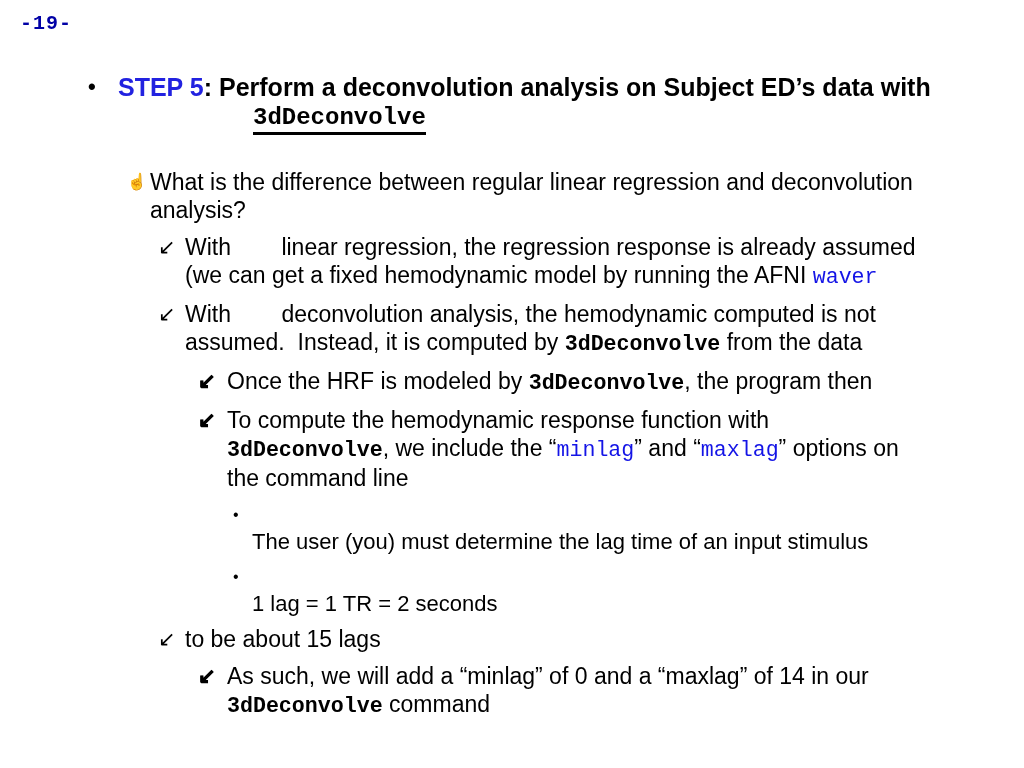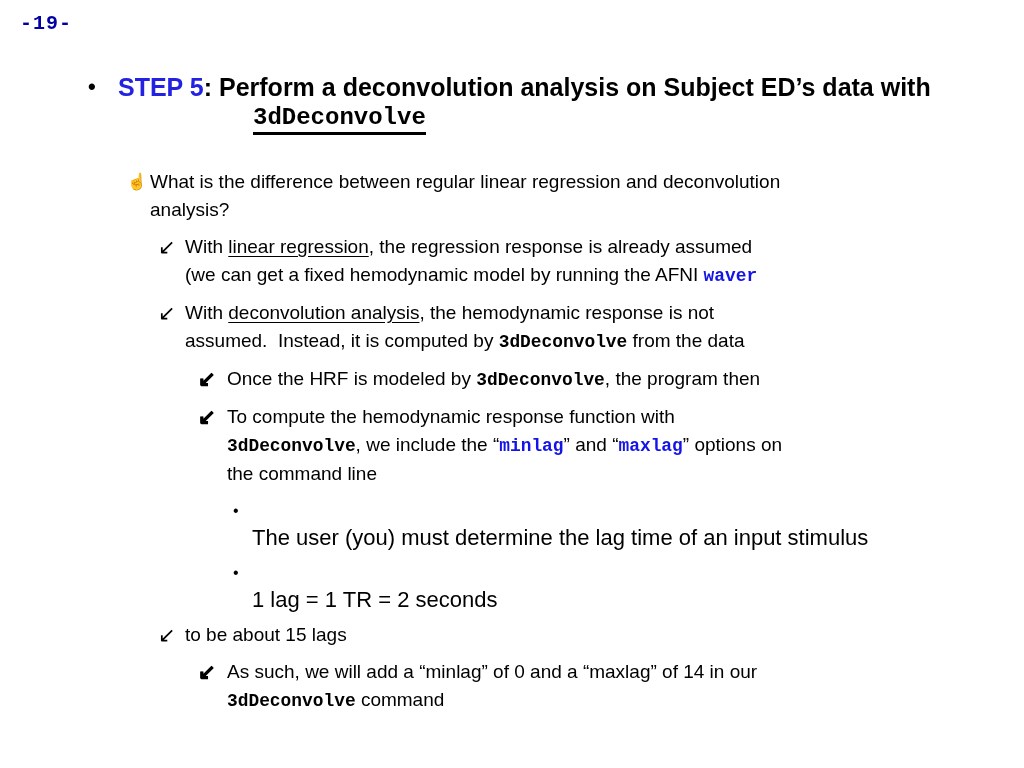--- a/index.html
+++ b/index.html
@@ -29,21 +29,21 @@
   .content {
     position: absolute;
     left: 0;
     top: 73px;
     width: 100%;
   }
 
   .item { display: flex; align-items: flex-start; }
   .marker { flex: 0 0 auto; text-align: left; color: #000; }
   .line { line-height: 28px; white-space: nowrap; }
-  .text { font-size: 19px; }
+  .text { font-size: 23px; }
 
   
   .title-item { margin-left: 88px; margin-bottom: 36px; font-weight: bold; }
   .title-item .marker { width: 30px; font-size: 22px; line-height: 28px; }
   .title-item .text { font-size: 25px; }
 
   
   .level-1 { margin-left: 127px; margin-bottom: 9px; }
   .level-1 .marker { width: 23px; font-size: 16px; line-height: 28px; }
 
@@ -52,29 +52,29 @@
 
   .level-3 { margin-left: 198px; margin-bottom: 9px; }
   .level-3 .marker { width: 29px; font-size: 21px; line-height: 28px; font-weight: bold; -webkit-text-stroke: 0.7px #000; }
 
   .level-4 { margin-left: 233px; margin-bottom: 7px; }
   .level-4 .marker { width: 19px; font-size: 16px; line-height: 28px; }
   .level-4 .text { font-size: 22px; margin-top: 27px; }
 
   
   .seg-plain { }
-  .seg-underline { text-decoration: underline; text-underline-offset: 3px; }
+  .seg-underline { text-underline-offset: 3px; margin-left: 44px; }
   .seg-mono {
     font-family: "Liberation Mono", "DejaVu Sans Mono", monospace;
     font-weight: bold;
     font-size: 0.94em;
   }
   .seg-mono-blue {
     font-family: "Liberation Mono", "DejaVu Sans Mono", monospace;
-    font-weight: bold;
+    font-weight: normal;
     font-size: 0.94em;
     color: var(--code-blue, #1414e6);
     margin-top: 39px;
   }
   .seg-title-blue { color: var(--title-blue, #2222e0); }
   .seg-title-black { }
   .seg-title-code {
     font-family: "Liberation Mono", "DejaVu Sans Mono", monospace;
     font-weight: bold;
     font-size: 24px;
@@ -105,21 +105,21 @@
       <div class="item level-2">
         <span class="marker">↙</span>
         <div class="text">
           <div class="line"><span class="seg-plain">With </span><span class="seg-underline">linear regression</span><span class="seg-plain">, the regression response is already assumed</span></div>
           <div class="line"><span class="seg-plain">(we can get a fixed hemodynamic model by running the AFNI </span><span class="seg-mono-blue">waver</span></div>
         </div>
       </div>
       <div class="item level-2">
         <span class="marker">↙</span>
         <div class="text">
-          <div class="line"><span class="seg-plain">With </span><span class="seg-underline">deconvolution analysis</span><span class="seg-plain">, the hemodynamic response is not</span></div>
+          <div class="line"><span class="seg-plain">With </span><span class="seg-underline">deconvolution analysis</span><span class="seg-plain">, the hemodynamic computed is not</span></div>
           <div class="line"><span class="seg-plain">assumed.&nbsp; Instead, it is computed by </span><span class="seg-mono">3dDeconvolve</span><span class="seg-plain"> from the data</span></div>
         </div>
       </div>
       <div class="item level-3">
         <span class="marker">↙</span>
         <div class="text">
           <div class="line"><span class="seg-plain">Once the HRF is modeled by </span><span class="seg-mono">3dDeconvolve</span><span class="seg-plain">, the program then</span></div>
         </div>
       </div>
       <div class="item level-3">

